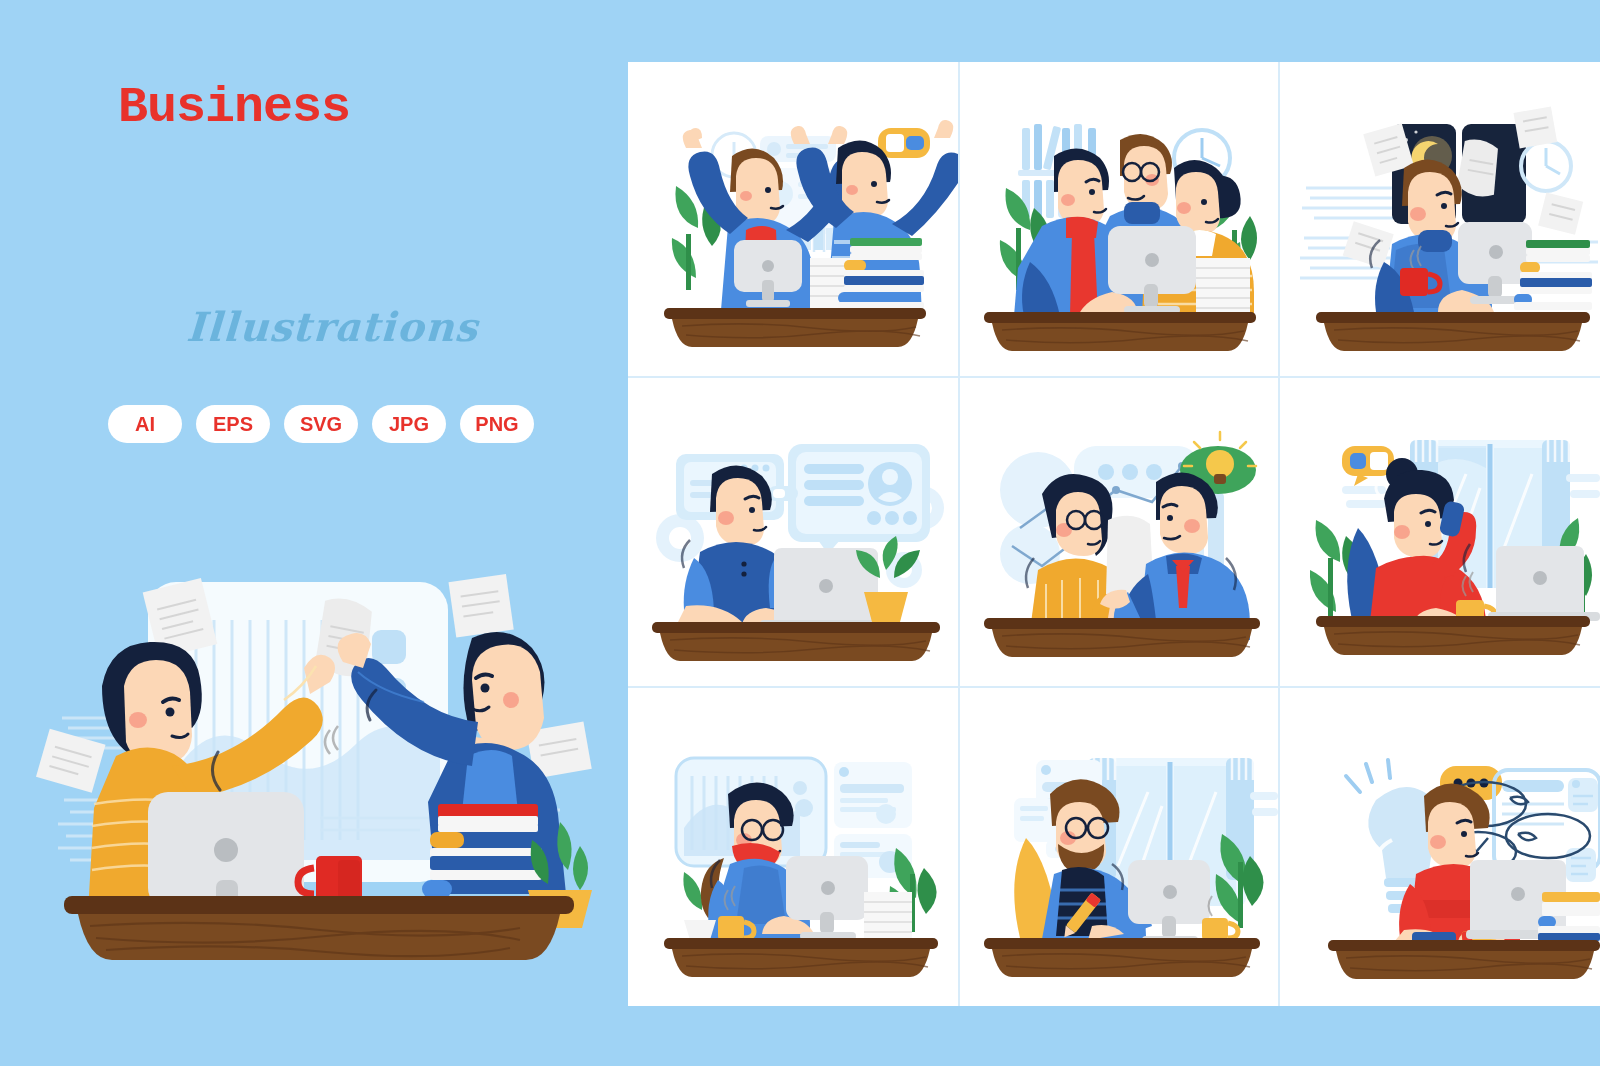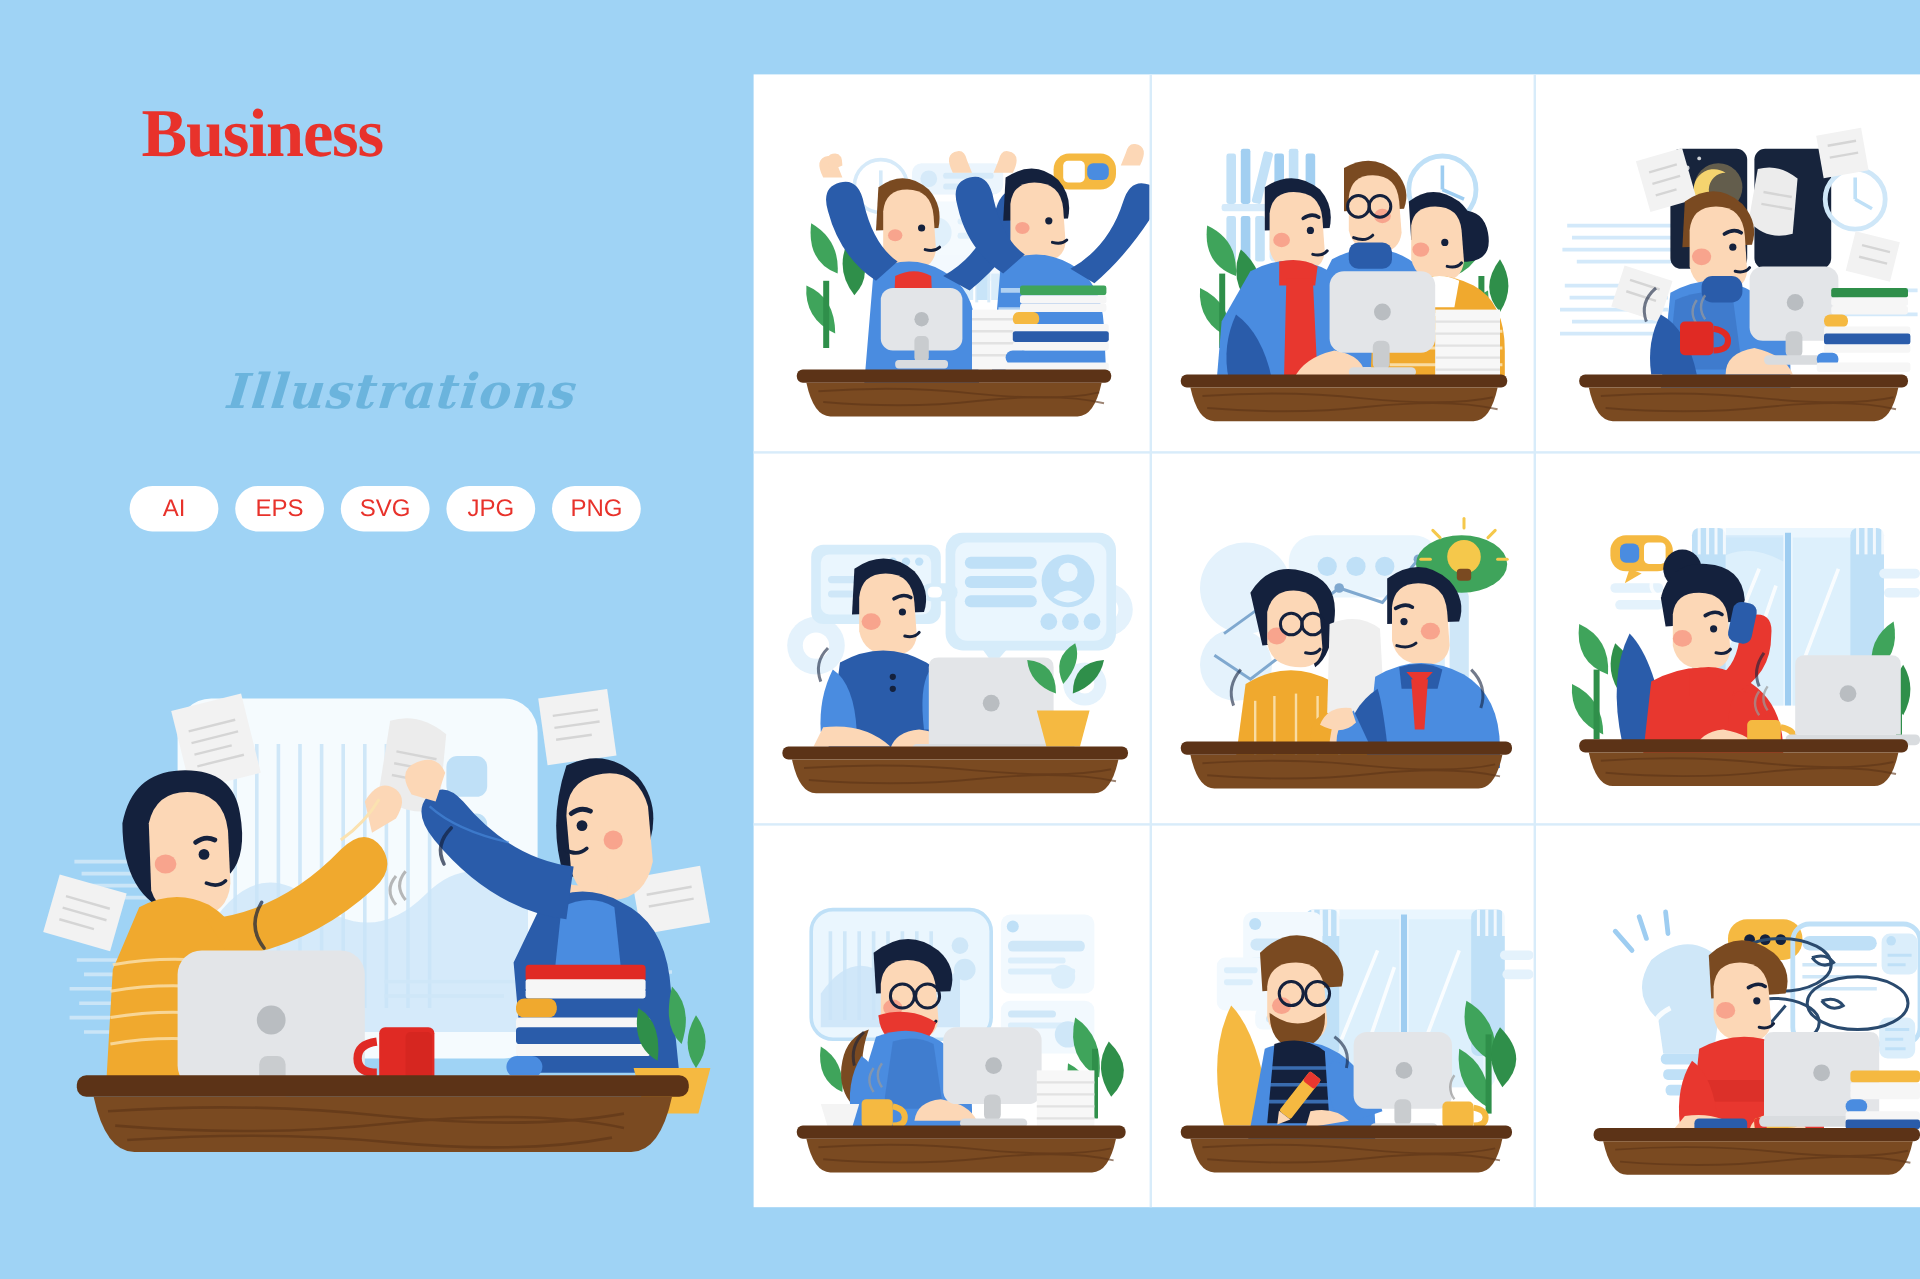--- a/index.html
+++ b/index.html
@@ -8,41 +8,41 @@
     background:#9fd3f5;
     font-family:"Liberation Sans", sans-serif;
     position:relative;
   }
   .stage{position:absolute;inset:0;}
 
   
   .left-panel{position:absolute;left:0;top:0;width:628px;height:1066px;}
   .title{
     position:absolute;left:118px;top:84px;width:420px;
-    font-family:Liberation Serif, serif;
+    font-family:Liberation Mono, monospace;
     font-weight:bold;
-    font-size:57px;line-height:0.97;
+    font-size:50px;line-height:0.97;
     color:#e8322b;
     letter-spacing:-1px;
   }
   .title .ln{display:block;}
   .subtitle{
     position:absolute;left:190px;top:303px;
     font-family:"DejaVu Serif", serif;
     font-style:italic;font-weight:bold;
     font-size:40px;color:#6bb4dd;
     transform:skewX(-6deg);
     letter-spacing:1px;
   }
   .badges{position:absolute;left:108px;top:405px;display:flex;gap:14px;}
   .badge{
     background:#ffffff;border-radius:19px;
     height:38px;min-width:74px;
     display:flex;align-items:center;justify-content:center;
-    color:#e8322b;font-size:20px;font-weight:normal;
+    color:#e8322b;font-size:20px;font-weight:bold;
     padding:0 14px;box-sizing:border-box;
   }
 
   
   .hero{position:absolute;left:20px;top:560px;width:590px;height:400px;}
 
   
   .grid-panel{
     position:absolute;left:628px;top:62px;
     width:972px;height:944px;background:#ffffff;

